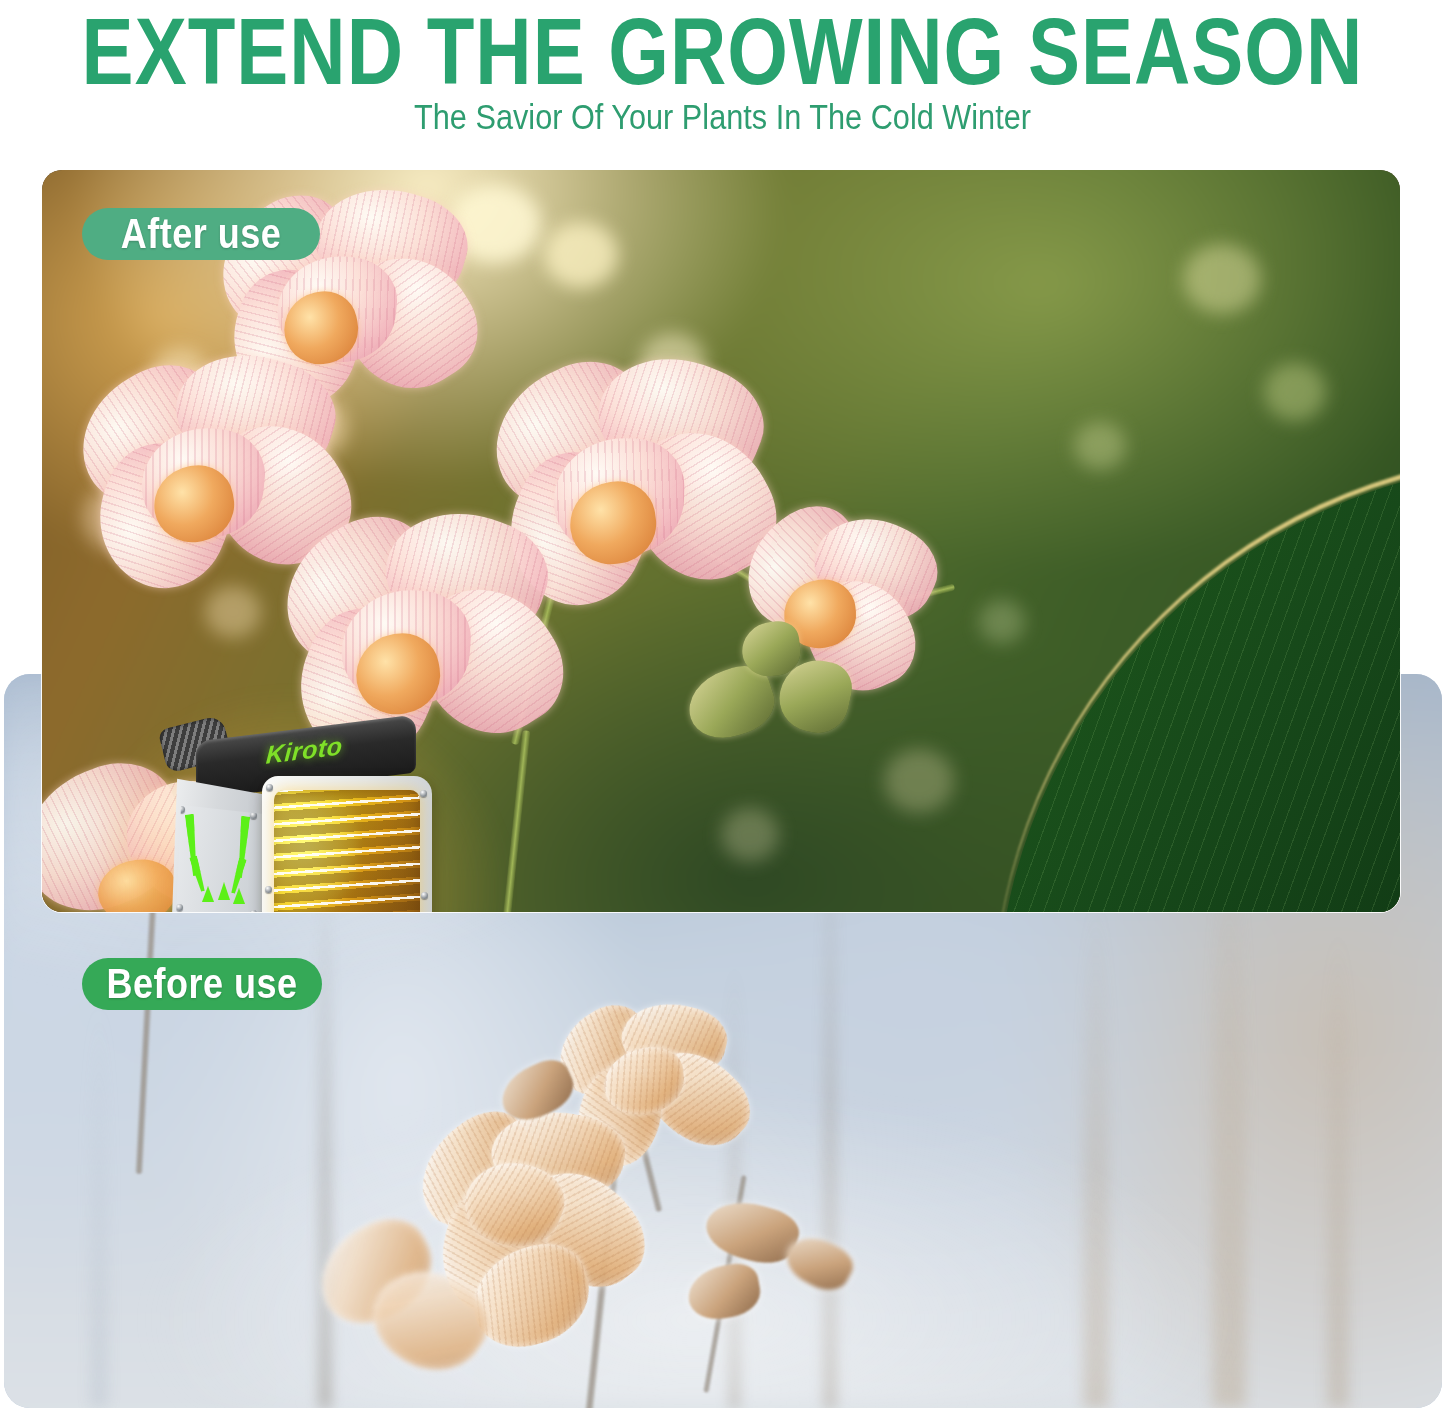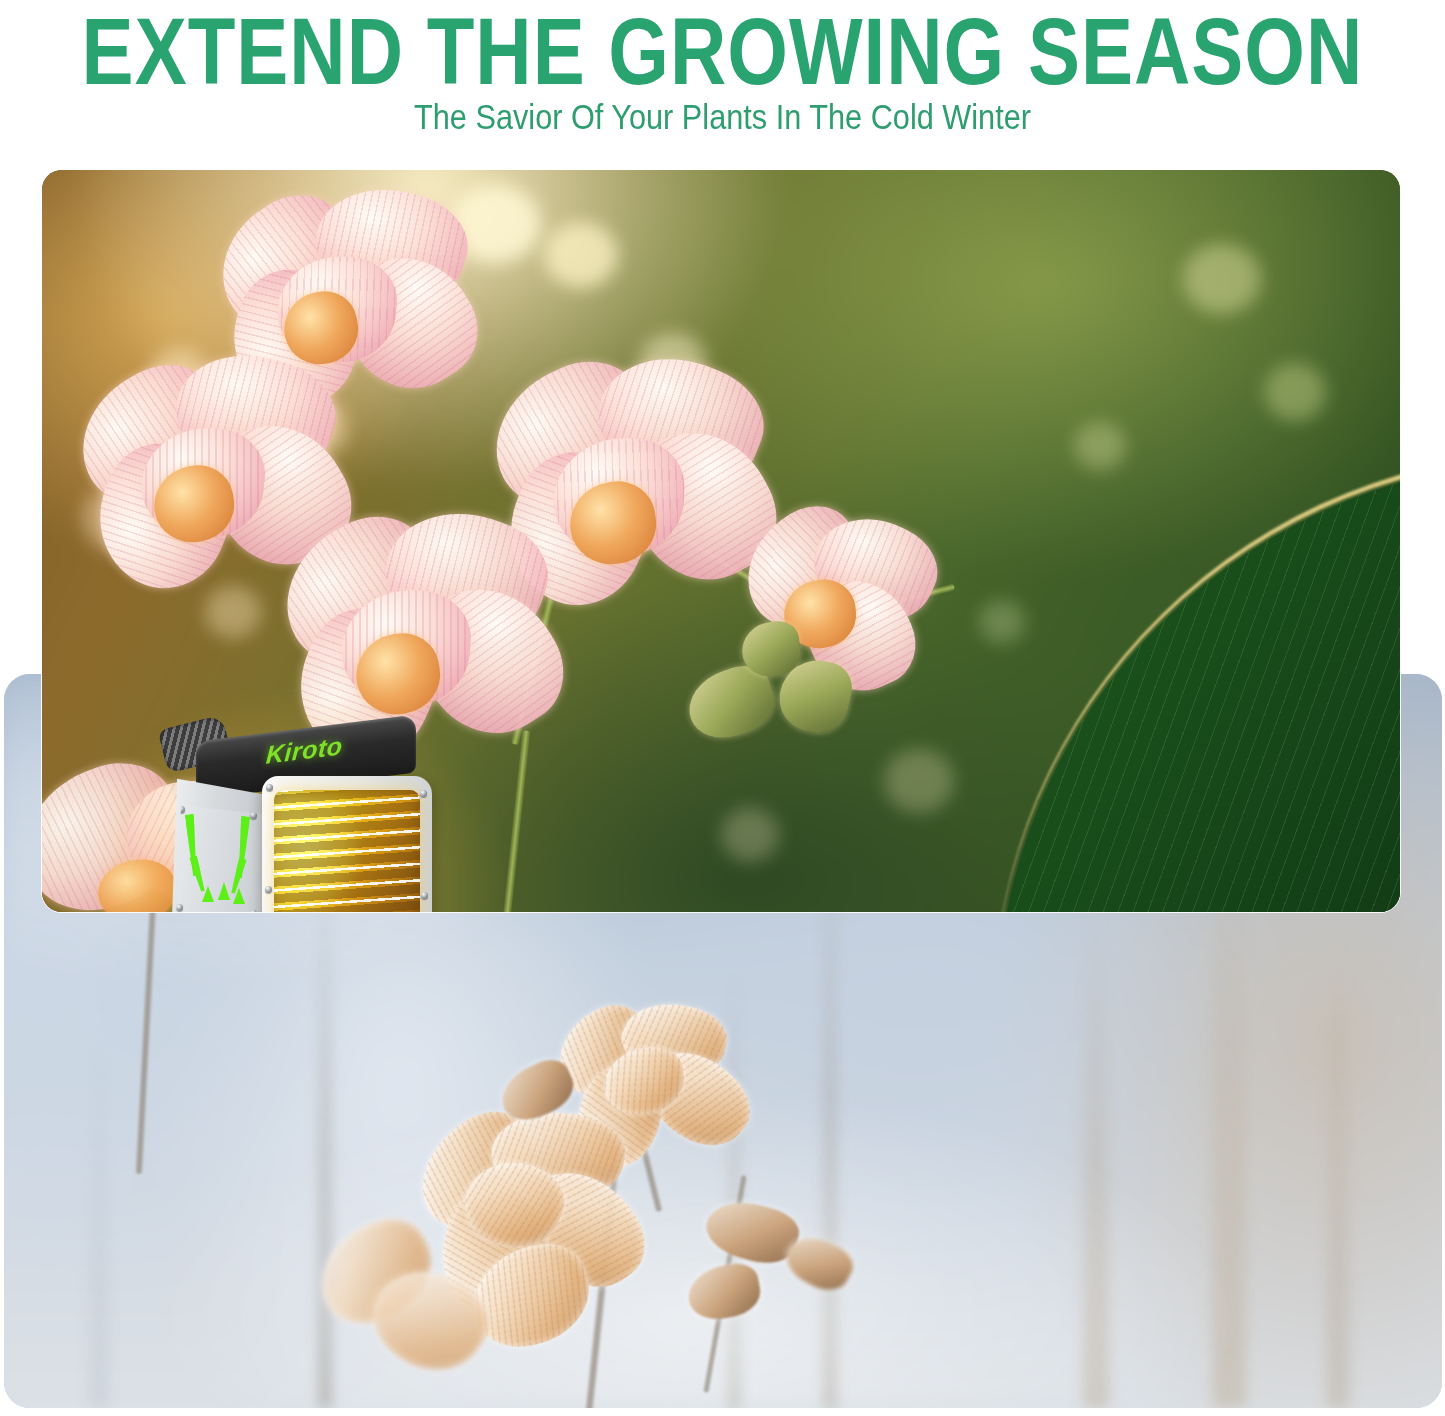--- a/index.html
+++ b/index.html
@@ -343,20 +343,23 @@
       <div class="petal" style="left:14px;  top:222px; width:116px; height:92px;  transform:rotate(-26deg); filter:blur(2.4px); opacity:.88;"></div>
       <div class="petal" style="left:70px;  top:268px; width:112px; height:96px;  transform:rotate(34deg);  filter:blur(2.6px); opacity:.85;"></div>
 
       <div class="bud" style="left:196px; top:62px;  width:74px; height:50px; transform:rotate(-24deg);"></div>
       <div class="bud" style="left:402px; top:200px; width:92px; height:56px; transform:rotate(16deg);"></div>
       <div class="bud" style="left:384px; top:262px; width:72px; height:52px; transform:rotate(-10deg);"></div>
       <div class="bud" style="left:482px; top:236px; width:66px; height:46px; transform:rotate(28deg); filter:blur(2px);"></div>
     </div>
   </div>
 
+  <div class="badge badge-before">
+    <span>Before use</span>
+  </div>
 
   <div class="photo-after">
     <div class="af-bg"></div>
 
     <div class="bokeh" style="left:30%;  top:2%;   width:92px;  height:78px; background:rgba(255,248,212,.85);"></div>
     <div class="bokeh" style="left:37%;  top:7%;   width:74px;  height:66px; background:rgba(255,244,198,.75);"></div>
     <div class="bokeh" style="left:24%;  top:12%;  width:60px;  height:56px; background:rgba(255,236,186,.6);"></div>
     <div class="bokeh" style="left:17%;  top:30%;  width:74px;  height:68px; background:rgba(255,230,188,.55);"></div>
     <div class="bokeh" style="left:8%;   top:24%;  width:58px;  height:54px; background:rgba(255,240,200,.5);"></div>
     <div class="bokeh" style="left:3%;   top:42%;  width:80px;  height:72px; background:rgba(255,226,196,.45);"></div>
@@ -455,14 +458,17 @@
         </div>
         <div class="screw" style="left:4px;   top:8px;"></div>
         <div class="screw" style="left:158px; top:14px;"></div>
         <div class="screw" style="left:3px;   top:110px;"></div>
         <div class="screw" style="left:159px; top:116px;"></div>
 
       </div>
     </div>
   </div>
 
+  <div class="badge badge-after">
+    <span>After use</span>
+  </div>
 
 </div>
 
 </body></html>

